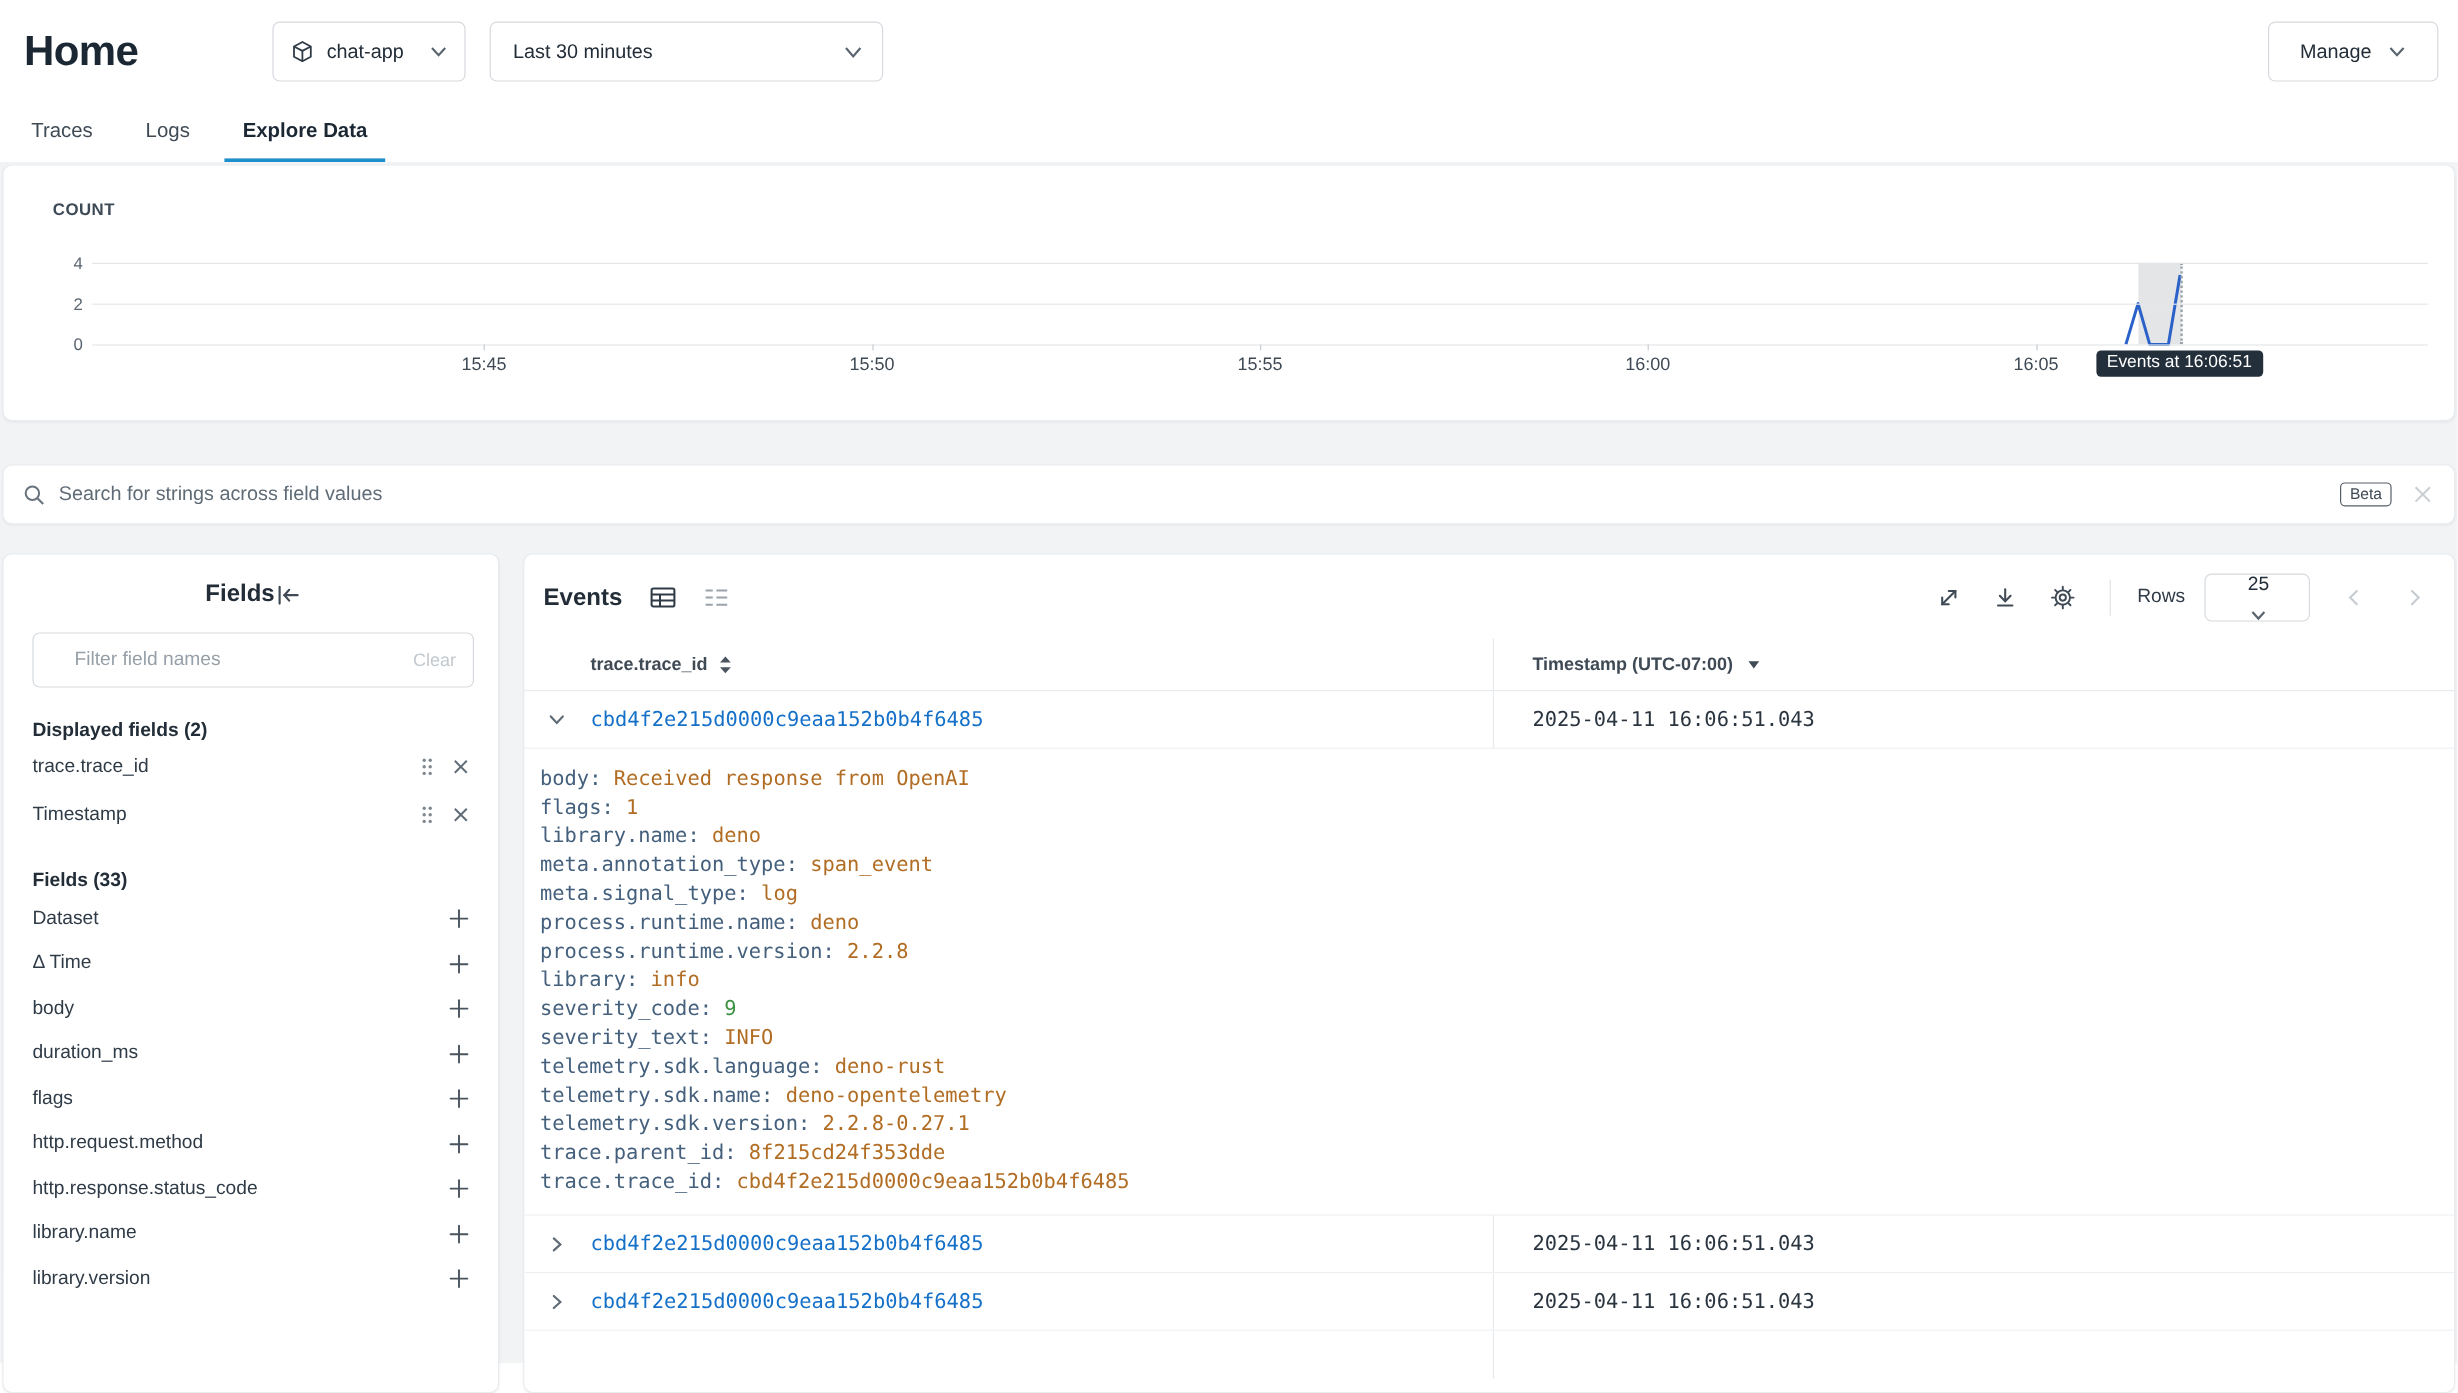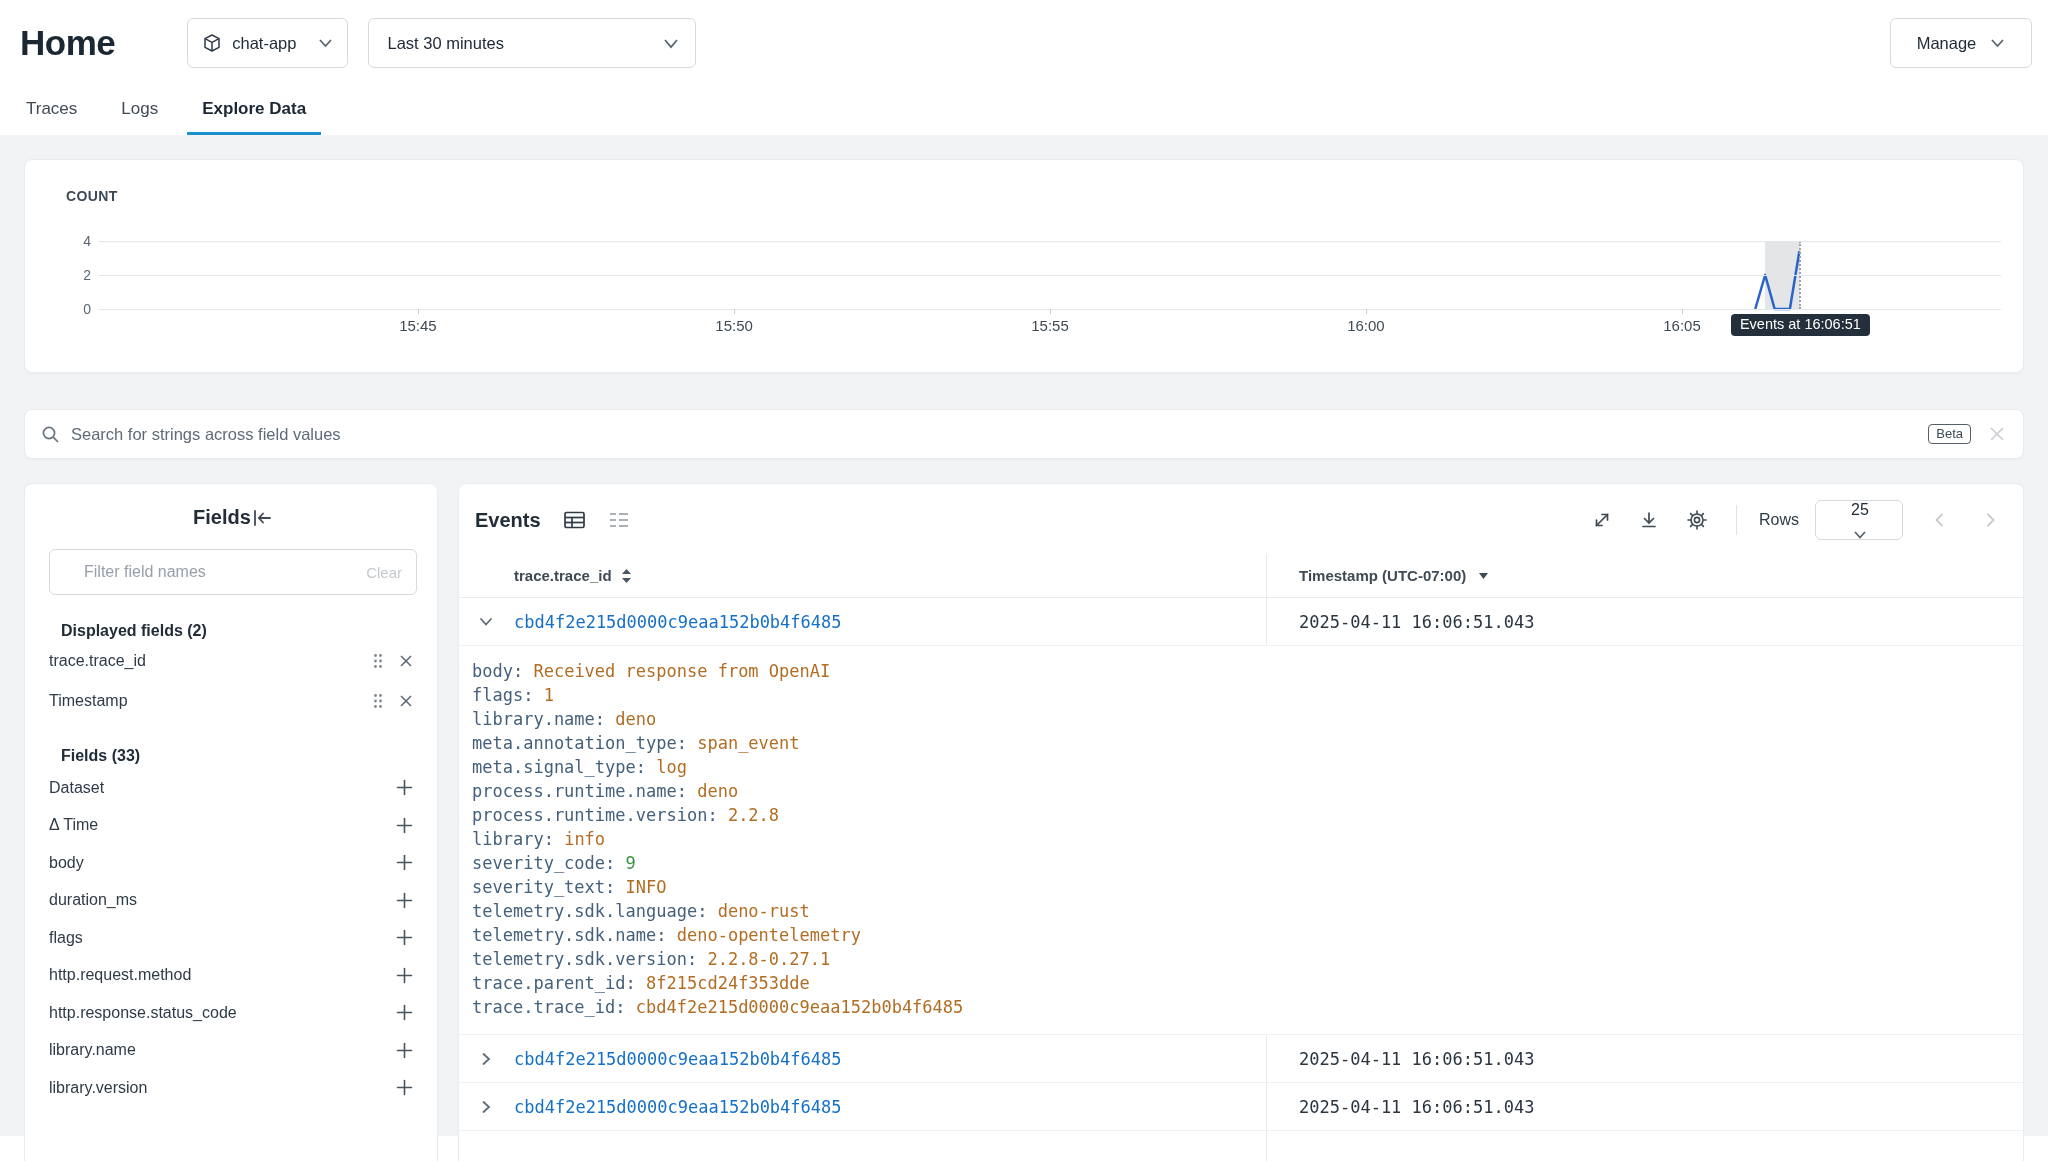--- a/index.html
+++ b/index.html
@@ -2,36 +2,36 @@
 <html><head>
 <meta charset="utf-8">
 <style>
   * { box-sizing: border-box; margin: 0; padding: 0; }
   html,body { width:2048px; height:1161px; overflow:hidden; }
   body { font-family:"Liberation Sans",sans-serif; background:#ffffff; color:#1b2733; }
   svg { display:block; }
 
   
   .topbar { height:86px; display:flex; align-items:center; padding:0 16px 0 20px; background:#fff; }
-  .page-title { font-size:35px; font-weight:800; letter-spacing:-0.5px; color:#1b2733; margin-right:72px; }
+  .page-title { font-size:35px; font-weight:800; letter-spacing:-0.5px; color:#1b2733; margin-right:112px; }
   .btn { height:50px; background:#fff; border:1px solid #d6dade; border-radius:6px; display:flex; align-items:center;
          font-size:16.5px; color:#222d38; padding:0 14px; cursor:pointer; }
   .btn .chev { margin-left:12px; }
   .dataset-btn { gap:10px; }
   .timerange-btn { margin-left:20px; width:328px; justify-content:space-between; padding:0 16px 0 18px; }
   .manage-btn { margin-left:auto; width:142px; justify-content:center; gap:14px; }
 
   
   .tabs { display:flex; padding-left:11px; gap:14px; background:#fff; }
   .tab { position:relative; padding:13px 15px 16px; font-size:17px; color:#3f4a55; cursor:pointer; }
   .tab.active { color:#1b2733; font-weight:700; }
   .tab.active::after { content:""; position:absolute; left:0; right:0; bottom:0; height:3px; background:#1e8fcd; }
 
   
-  .content { background:#f1f3f5; height:1001px; padding:24px; }
+  .content { background:#f1f3f5; height:1001px; padding:2px; }
   .card { background:#fff; border:1px solid #e9ecef; border-radius:8px; box-shadow:0 1px 2px rgba(16,24,32,.04); }
 
   
   .chart-card { height:214px; position:relative; }
   .chart-title { position:absolute; left:41px; top:28px; font-size:14px; font-weight:600; letter-spacing:.4px; color:#3d4a56; }
   .plot { position:absolute; left:74px; right:22px; top:81px; height:68px; }
   .gridline { position:absolute; left:0; right:0; height:1px; background:#e4e7ea; }
   .ylab { position:absolute; left:-34px; width:26px; text-align:right; font-size:14px; color:#5b6670; transform:translateY(-50%); }
   .xtick { position:absolute; top:76px; transform:translateX(-50%); font-size:15px; color:#3f4a55; white-space:nowrap; }
   .xtickmark { position:absolute; top:68px; width:1px; height:5px; background:#c9ced3; }
@@ -54,21 +54,21 @@
 
   
   .fields-panel { width:414px; height:700px; padding:22px 20px 0 24px; overflow:hidden; }
   .fields-head { display:flex; align-items:center; justify-content:center; }
   .fields-title { font-size:20px; font-weight:700; color:#222d38; }
   .filter-box { margin-top:20px; height:46px; border:1px solid #d6dade; border-radius:6px; display:flex; align-items:center; padding:0 14px; }
   .filter-box input { flex:1; border:none; outline:none; font-size:16px; color:#222d38; background:transparent;
                       font-family:"Liberation Sans",sans-serif;margin-left:20px; }
   .filter-box input::placeholder { color:#97a0a8; opacity:1; }
   .clear-label { color:#c3c9ce; font-size:15px; cursor:pointer; }
-  .sec-head { margin-top:27px; font-size:16px; font-weight:700; color:#222d38;margin-left:12px; }
+  .sec-head { margin-top:27px; font-size:16px; font-weight:700; color:#222d38; }
   .dfield { height:38px; display:flex; align-items:center; margin-top:2px; }
   .dfield .lbl { font-size:16px; color:#2f3b47; }
   .dfield .hicons { margin-left:auto; display:flex; align-items:center; gap:16px; padding-right:4px; }
   .fieldrow { height:37.5px; display:flex; align-items:center; }
   .fieldrow .lbl { font-size:16px; color:#2f3b47; }
   .fieldrow .plus { margin-left:auto; padding-right:4px; cursor:pointer; }
   .fields-list { margin-top:4px; }
 
   
   .events-panel { flex:1; height:700px; overflow:hidden; }

